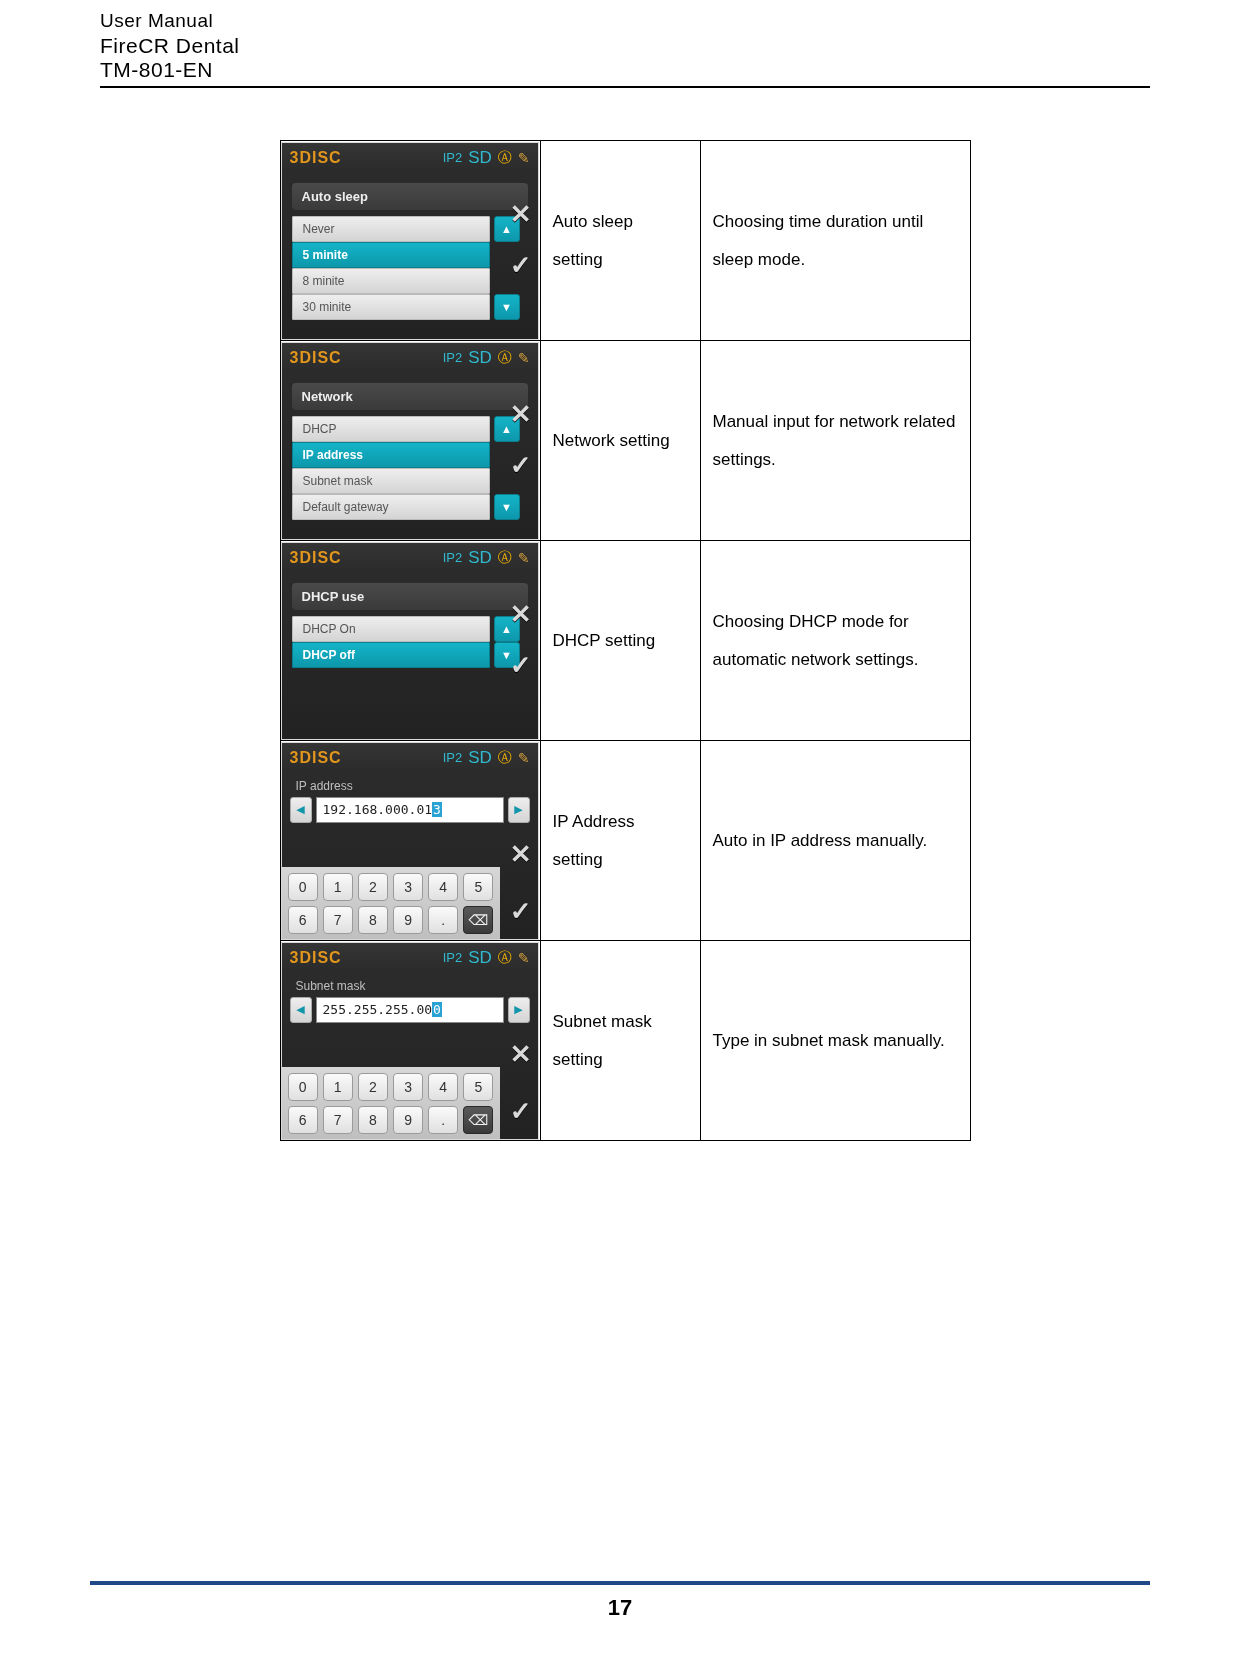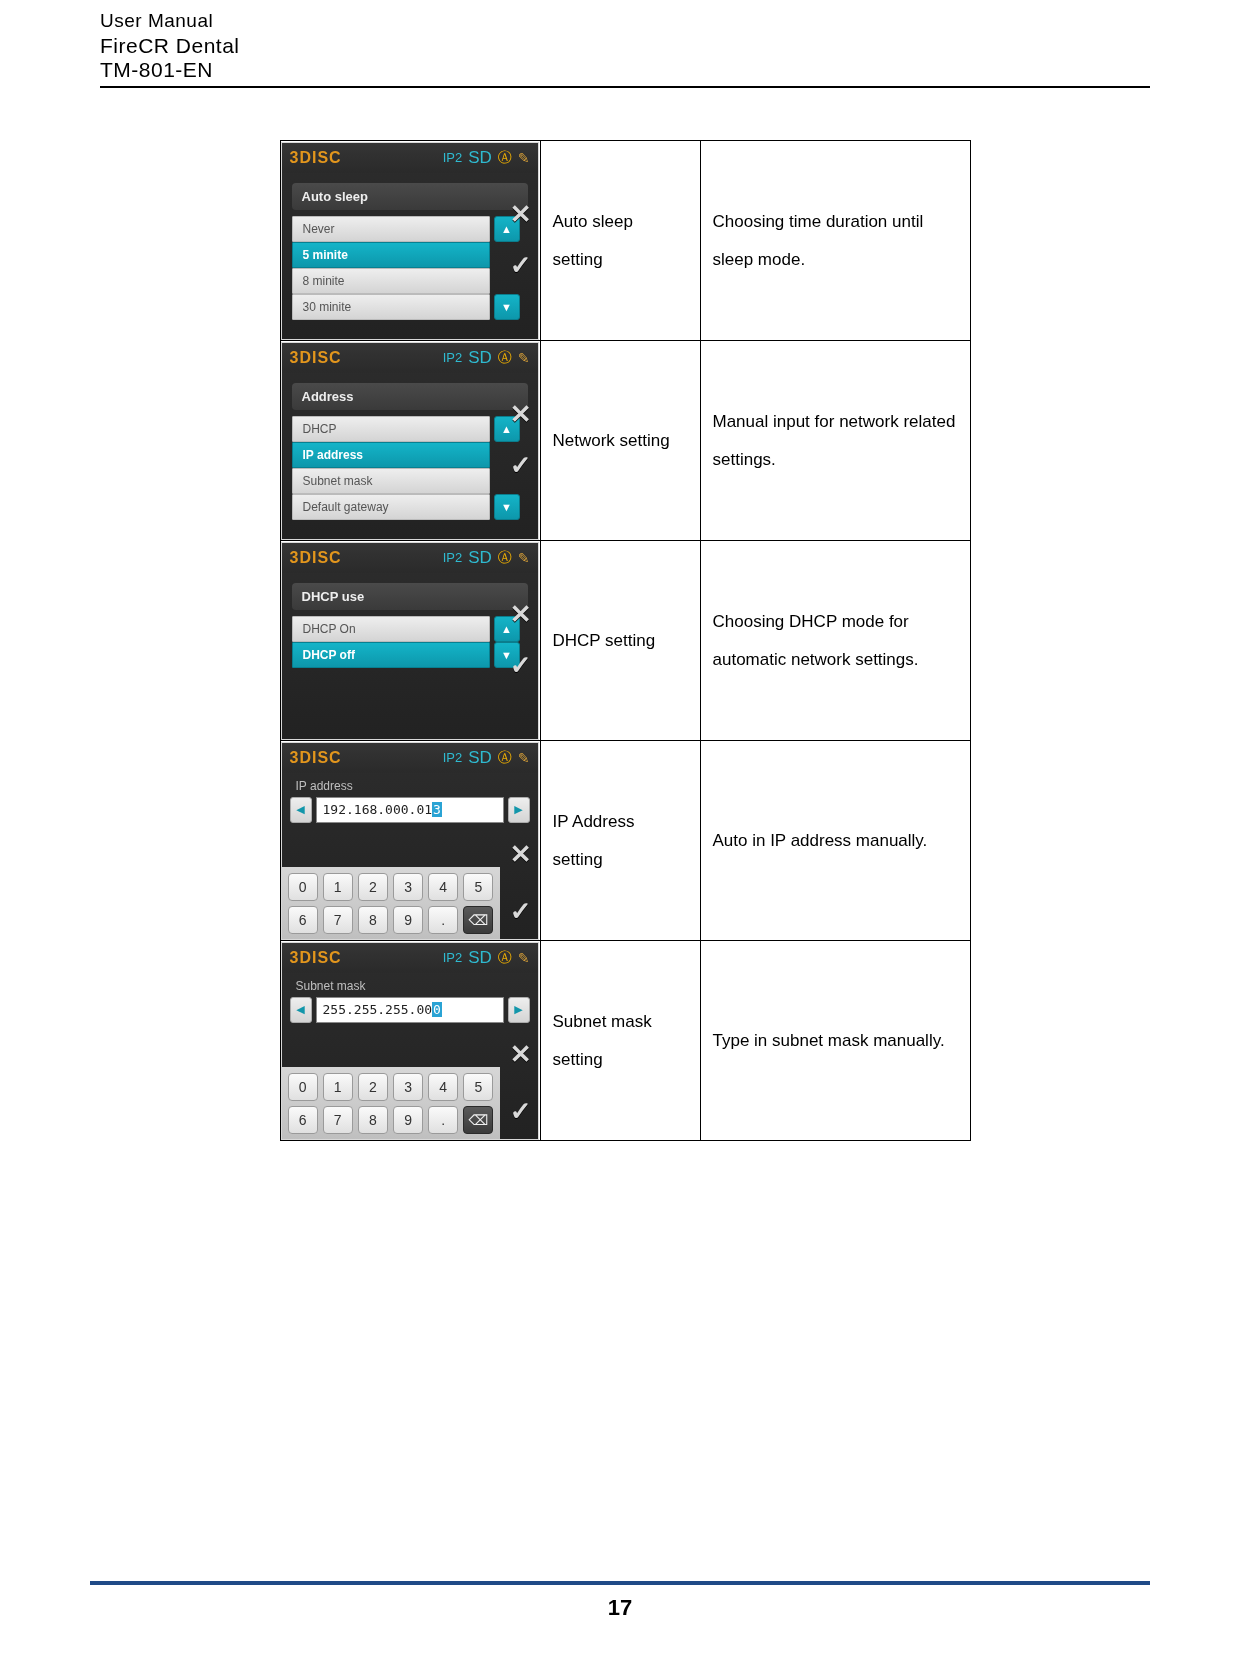--- a/index.html
+++ b/index.html
@@ -170,21 +170,21 @@
       <tr>
         <td class="cell-img">
           <div class="dev">
       <div class="dev-top">
     <span class="brand">3DISC</span>
     <span class="ip2">IP2</span>
     <span class="sd">SD</span>
     <span class="circle-a">Ⓐ</span>
     <span class="wr">✎</span>
   </div>
-      <div class="panel-title">Address</div>
+      <div class="panel-title">Network</div>
       <div class="opt-list">
         <div class="opt ">DHCP</div>
               <div class="opt sel">IP address</div>
               <div class="opt ">Subnet mask</div>
               <div class="opt ">Default gateway</div>
         <div class="arrow-col">
           <div class="ab">▲</div>
           <div class="ab">▼</div>
         </div>
       </div>

